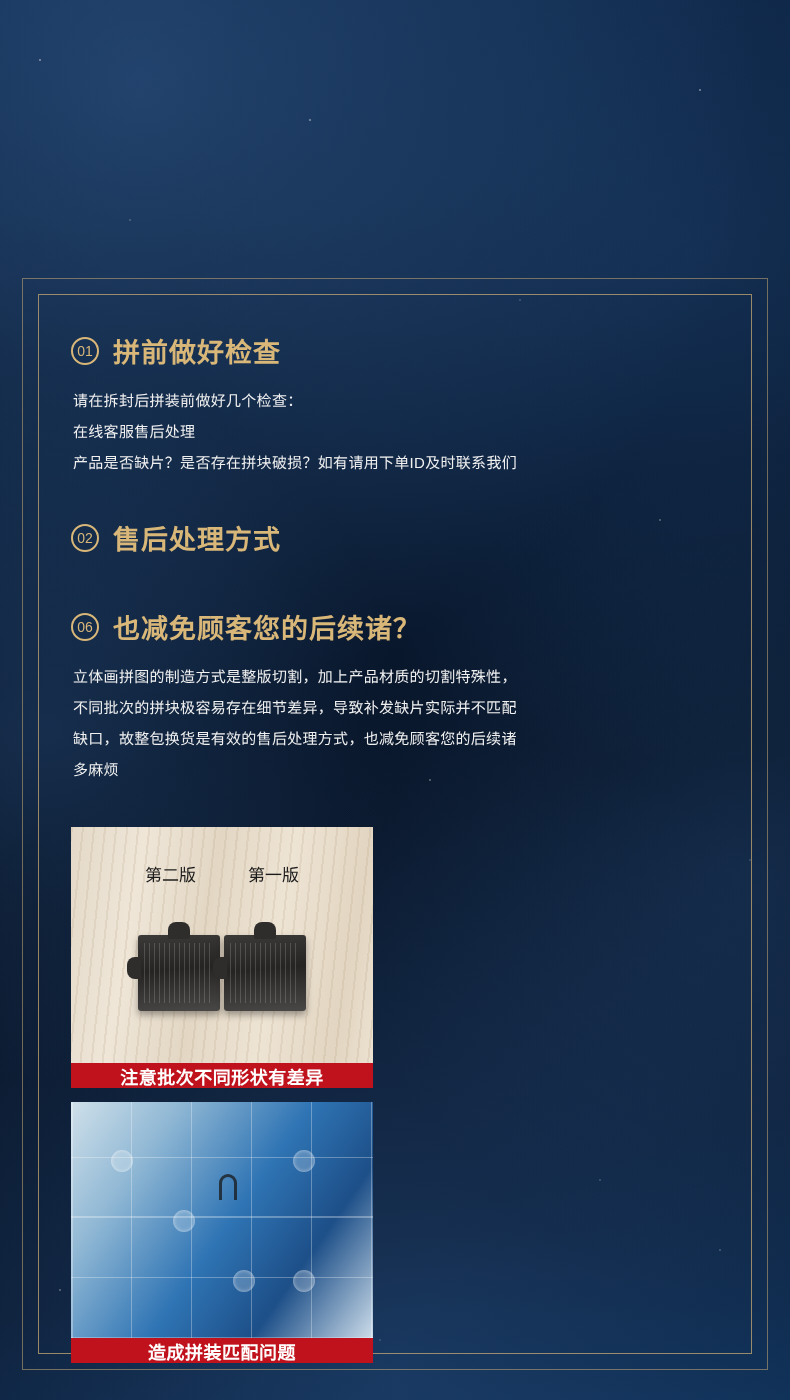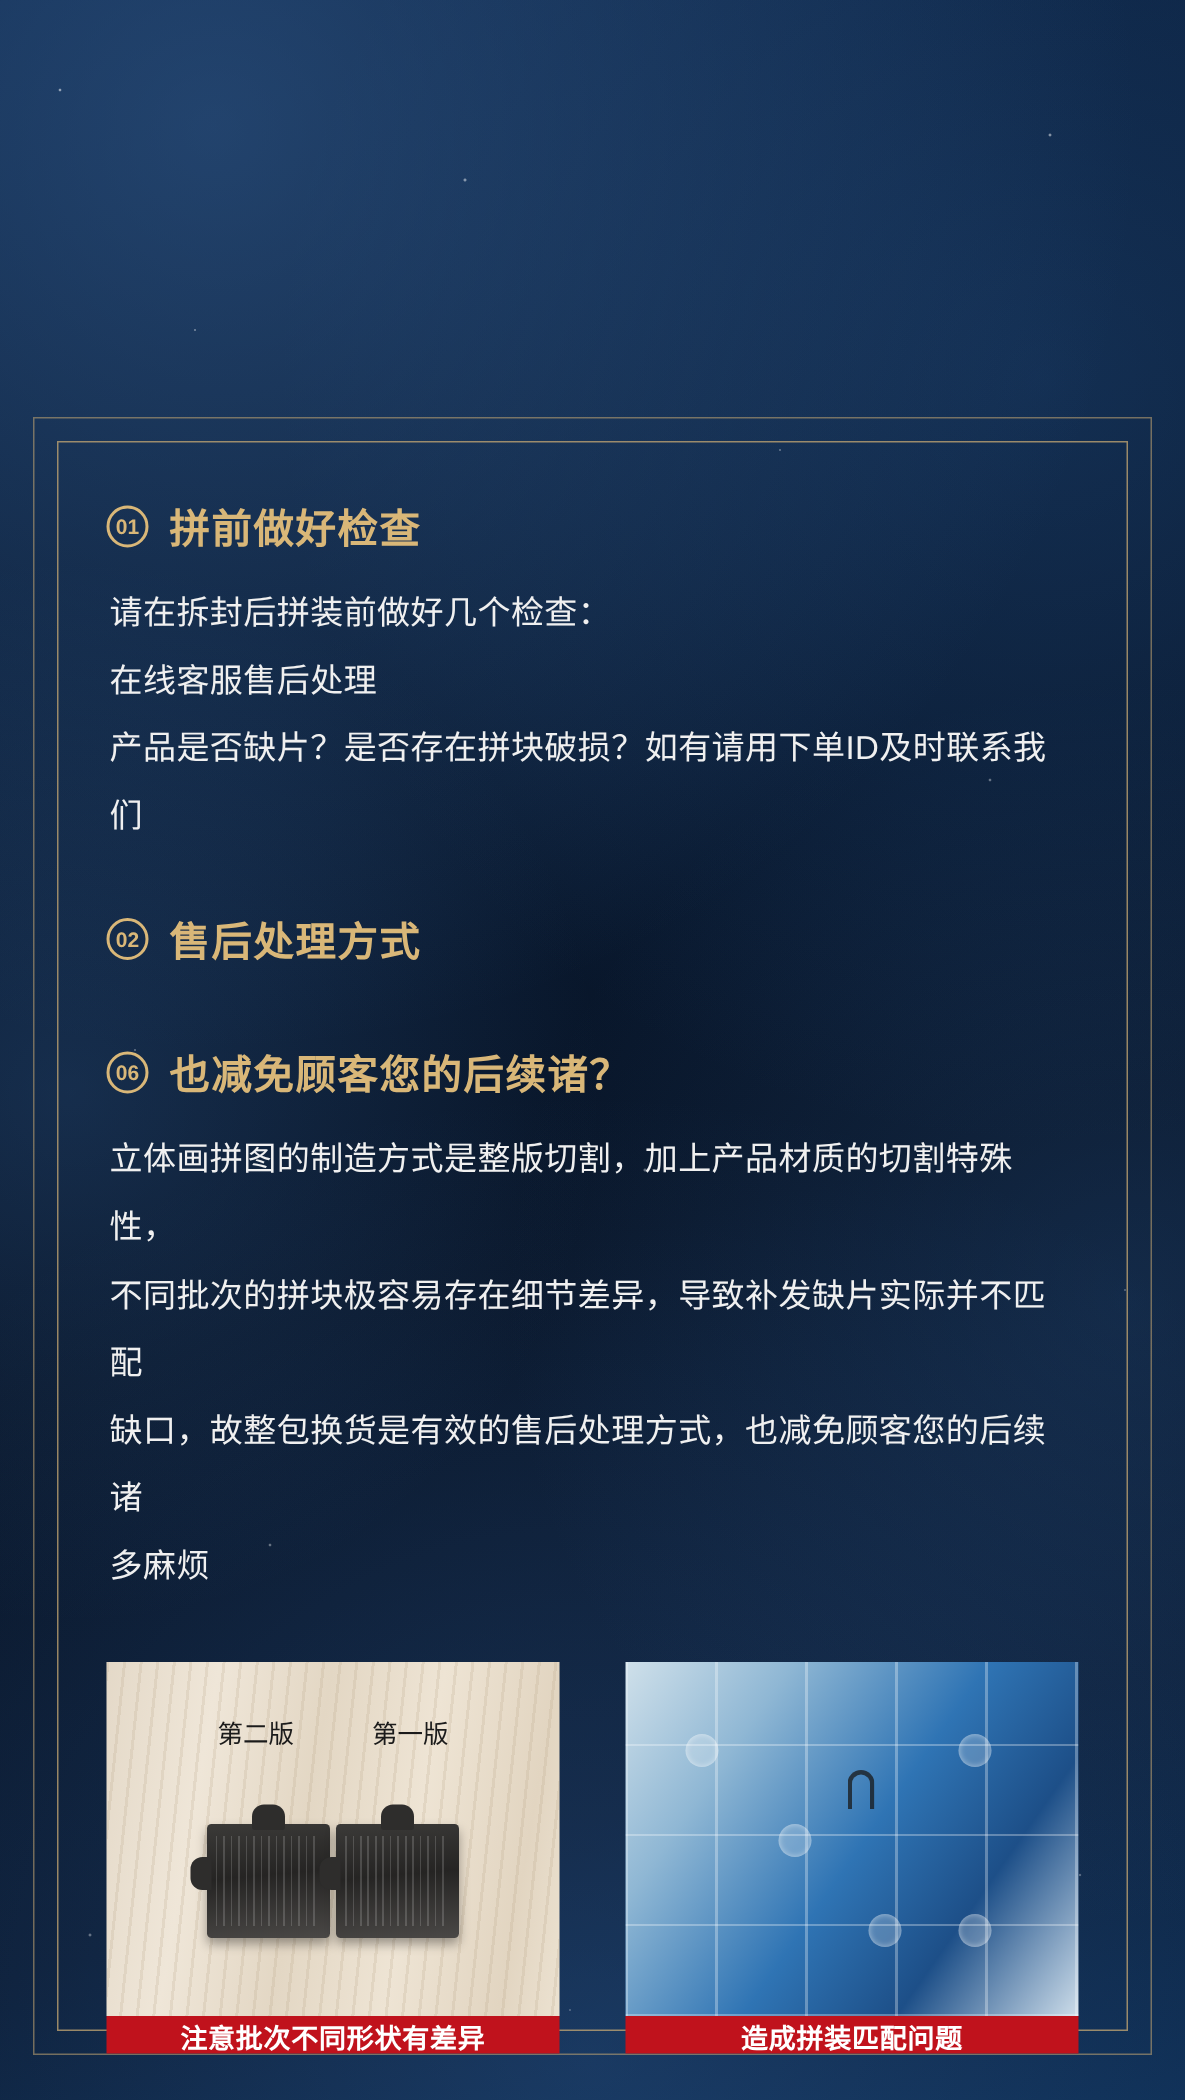--- a/index.html
+++ b/index.html
@@ -122,50 +122,51 @@
     gap: 14px;
     margin-bottom: 16px;
   }
   .sec-num {
     width: 28px;
     height: 28px;
     border: 2px solid #d9b778;
     border-radius: 50%;
     color: #d9b778;
     font-size: 14px;
-    font-weight: bold;
+    font-weight: normal;
     display: flex;
     align-items: center;
     justify-content: center;
     flex: none;
   }
   .sec-title {
     font-size: 27px;
     font-weight: bold;
     color: #d9b778;
     letter-spacing: 1px;
   }
   .sec-body {
-    font-size: 22px;
+    font-size: 15px;
     line-height: 2.05;
     color: #f0f0f0;
     letter-spacing: 0.3px;
     padding-left: 2px;
   }
   .sec-body p { margin: 0; }
   .gap-1 { height: 34px; }
   .gap-2 { height: 34px; }
   .gap-3 { height: 30px; }
 
   
   .photos {
     display: flex;
-    gap: 34px;
-    justify-content: space-between;
+    gap: 14px;
+    justify-content: flex-end;
     margin-top: 6px;
+    flex-direction: column;
   }
   .photo-card {
     width: 302px;
   }
   .photo {
     width: 302px;
     height: 236px;
     position: relative;
     overflow: hidden;
   }

